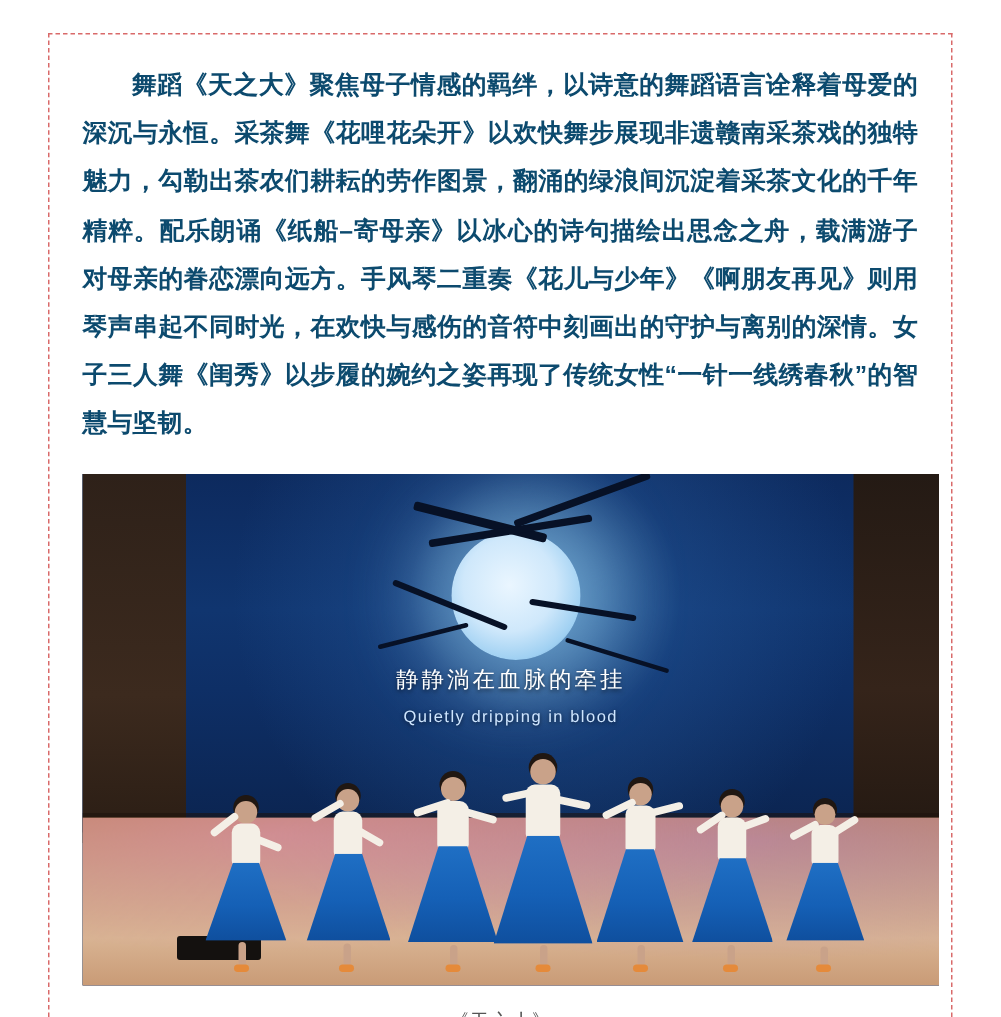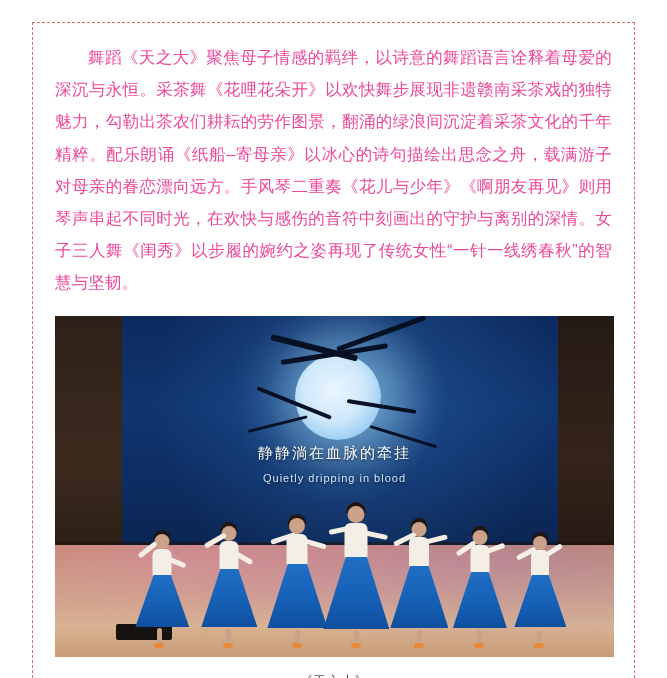--- a/index.html
+++ b/index.html
@@ -32,38 +32,40 @@
     background: #ffffff;
     padding: 0;
   }
   .article-body {
     padding: 18px 22px 0 22px;
   }
   .paragraph {
     font-family: "Liberation Sans", sans-serif;
     font-size: 16.5px;
     line-height: 1.95;
-    color: #ec4899;
+    color: #0c4a6e;
     text-align: justify;
     text-justify: inter-ideograph;
     text-indent: 2em;
     margin: 0;
     letter-spacing: 0.2px;
+    font-weight: bold;
   }
   .figure {
     margin: 18px 0 0 0;
     padding: 0;
   }
   .stage-photo {
     position: relative;
     width: 559px;
     height: 341px;
     overflow: hidden;
     background: #0b1730;
     display: block;
+    padding-left: 12px;
   }
   
   .sky {
     position: absolute;
     left: 0; top: 0;
     width: 100%;
     height: 70%;
     background:
       radial-gradient(circle at 54% 34%, rgba(120,190,235,0.55) 0%, rgba(40,95,165,0.35) 26%, rgba(12,40,95,0.0) 60%),
       linear-gradient(180deg, #0d2a5e 0%, #10356f 38%, #0e2f66 60%, #0b2450 100%);

